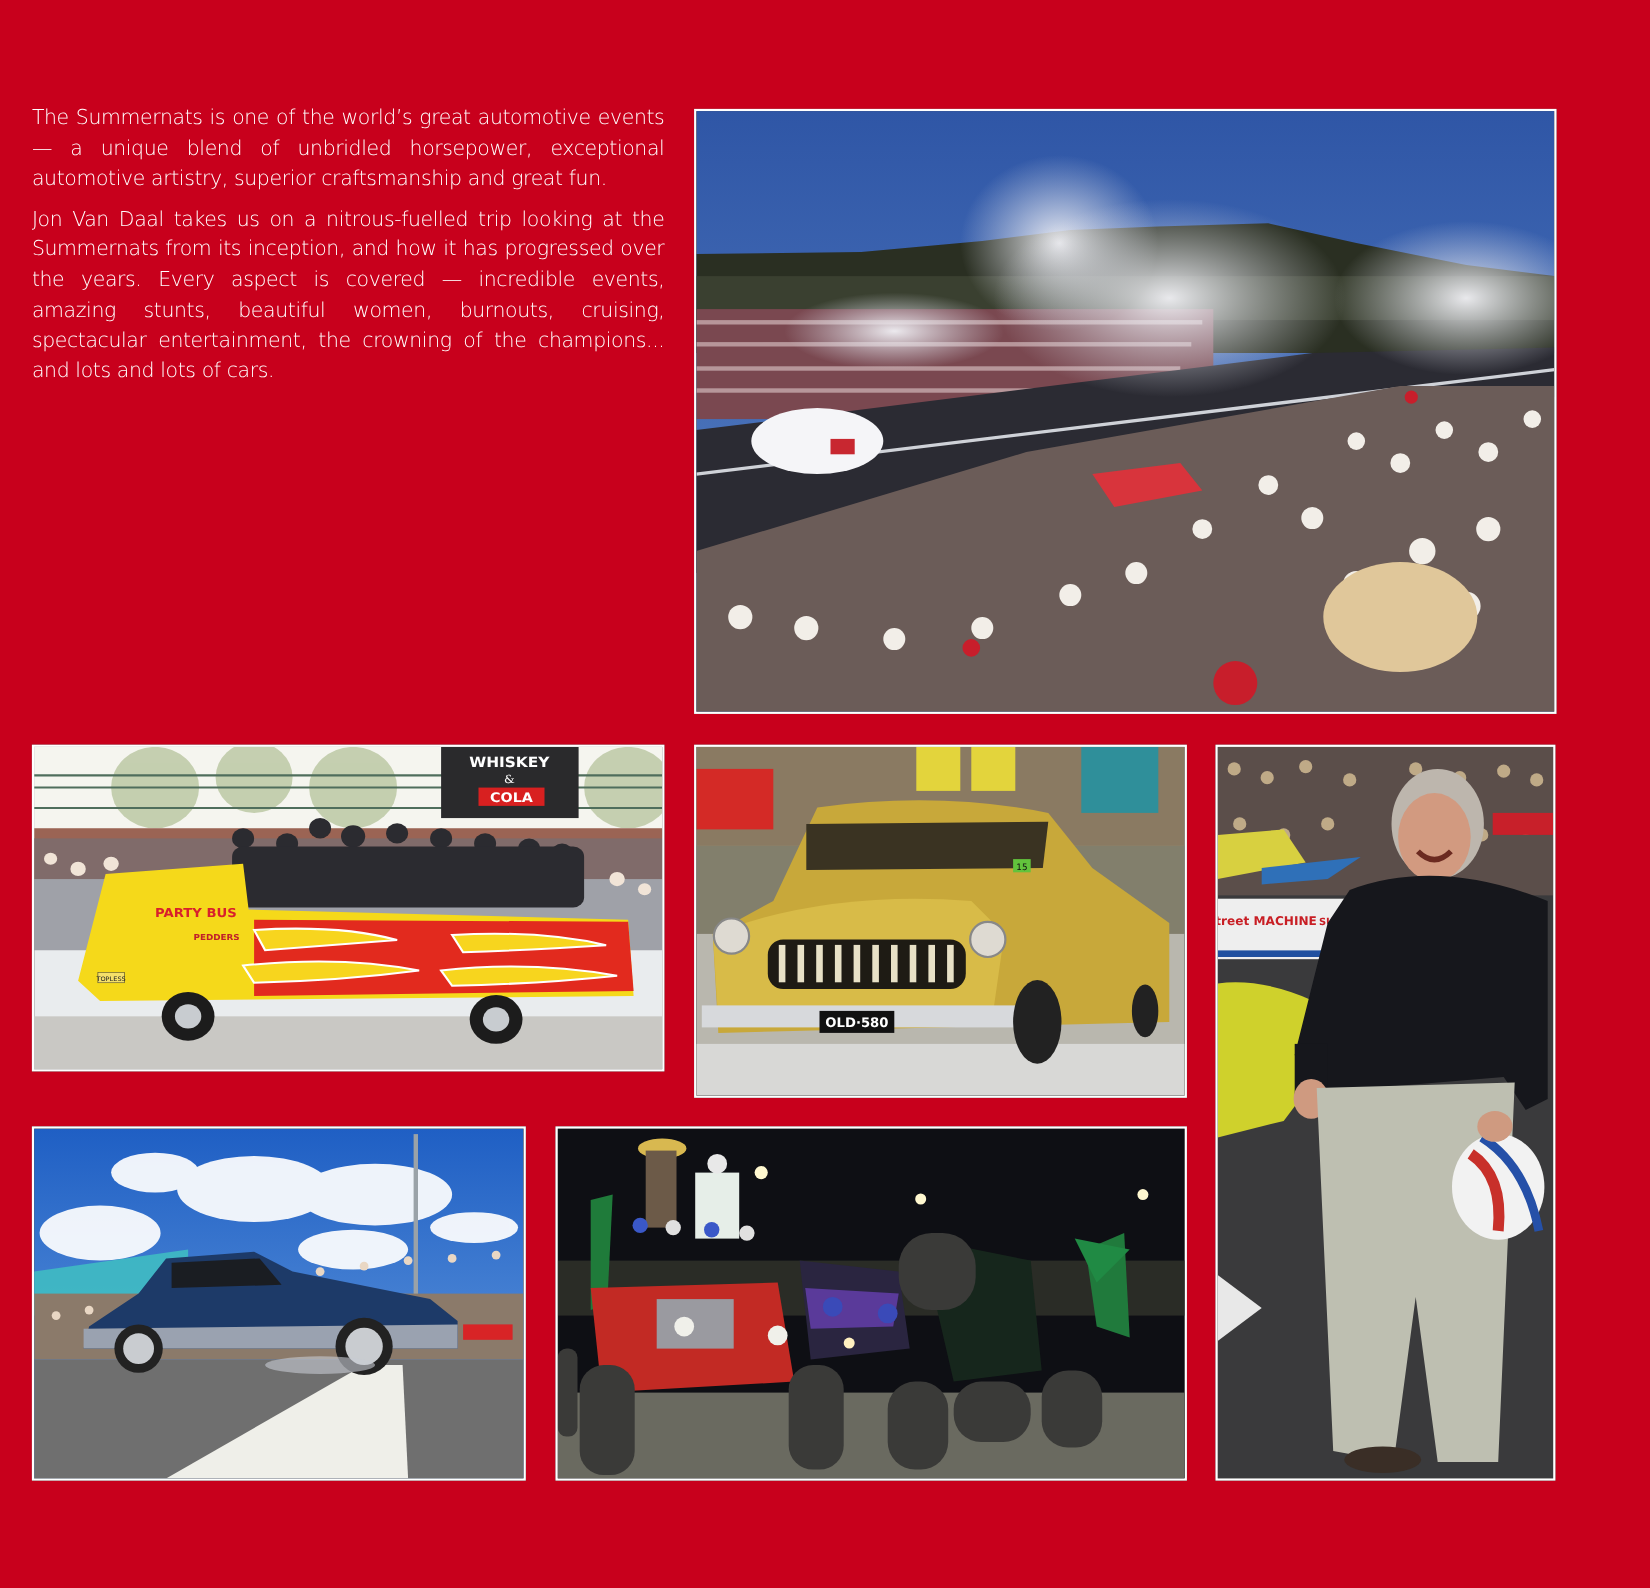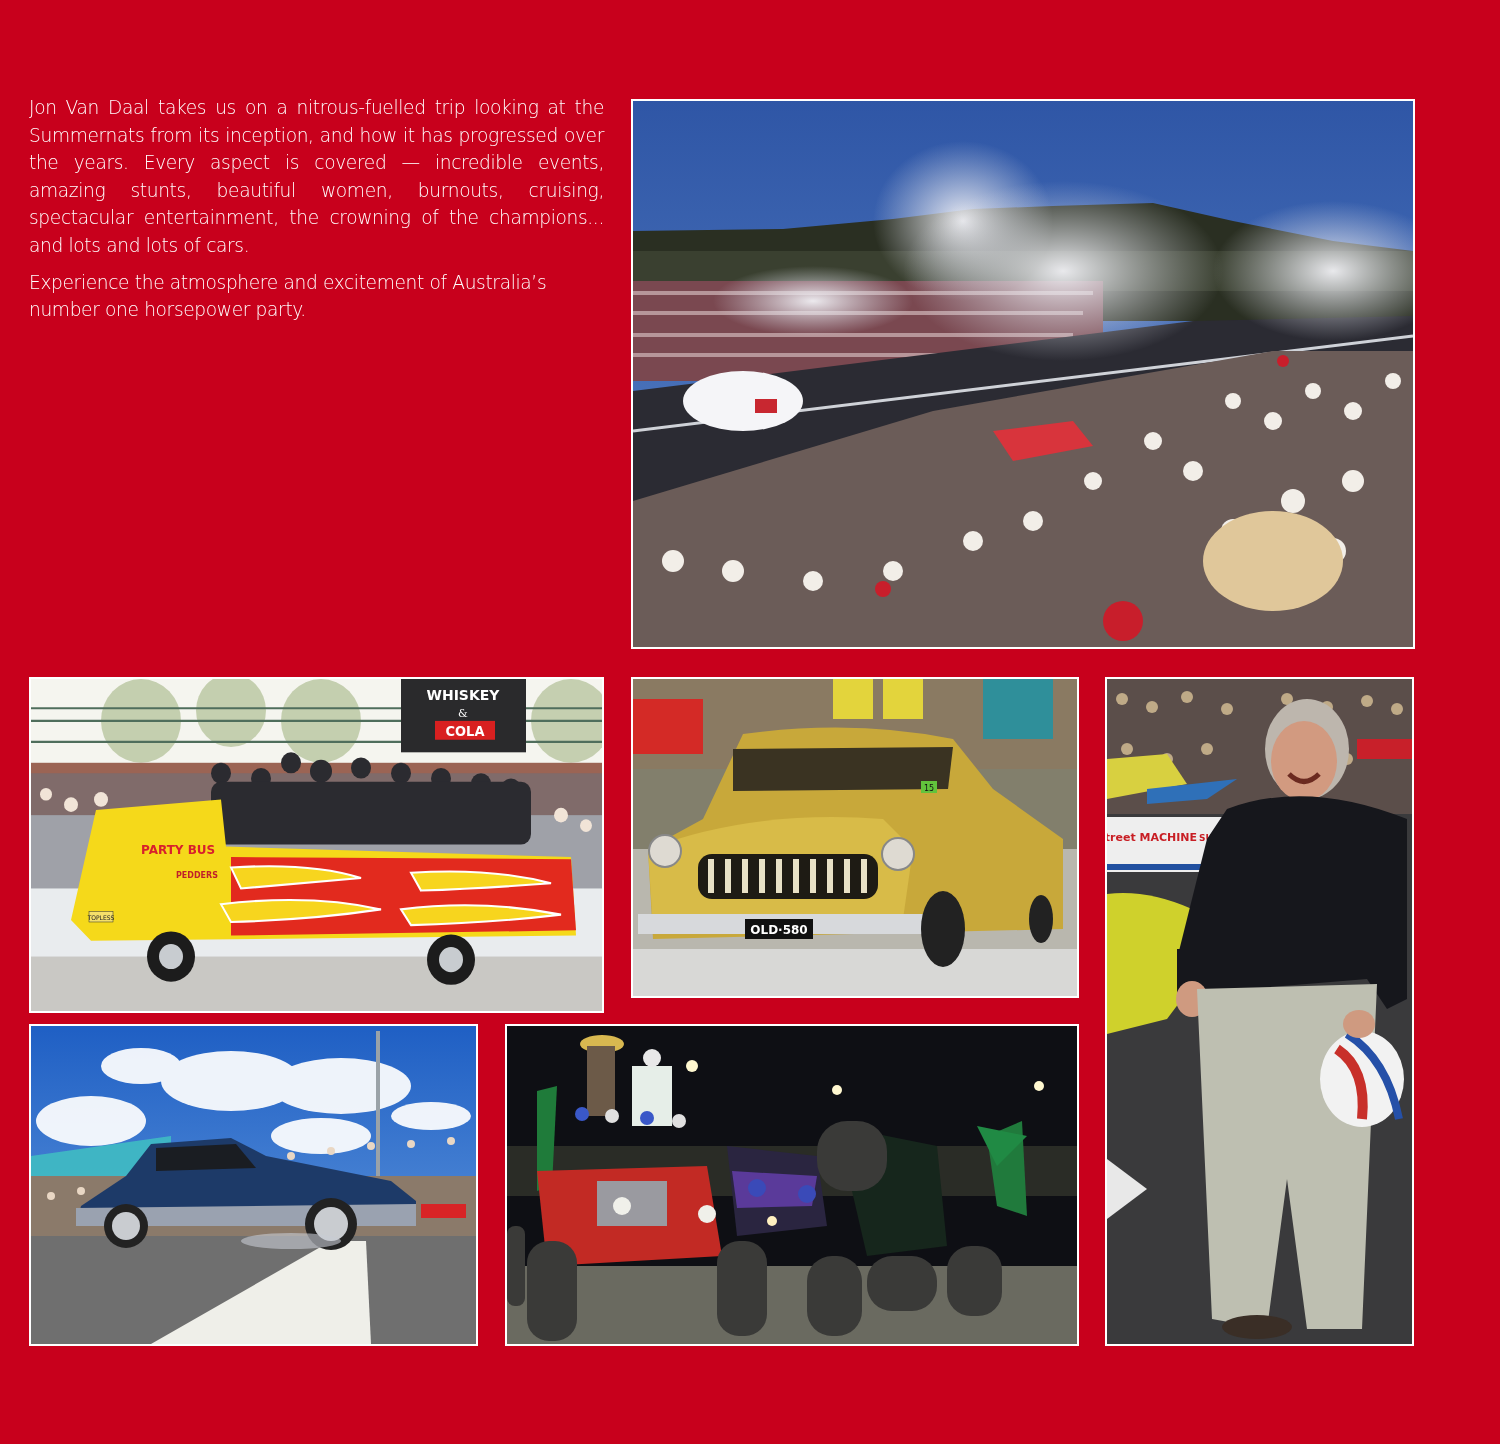--- a/index.html
+++ b/index.html
@@ -27,33 +27,33 @@
   .intro p.last-left { text-align: left; }
   .photo {
     position: absolute;
     box-sizing: border-box;
     border: 2px solid #ffffff;
     overflow: hidden;
     background: #444;
   }
   .photo svg { display: block; width: 100%; height: 100%; }
   #photo-burnout   { left: 631px; top: 99px;  width: 784px; height: 550px; }
-  #photo-partybus  { left: 29px;  top: 677px; width: 575px; height: 336px; }
+  #photo-partybus  { left: 29px;  top: 677px; width: 575px; height: 297px; }
   #photo-goldcar   { left: 631px; top: 677px; width: 448px; height: 321px; }
   #photo-promoter  { left: 1105px;top: 677px; width: 309px; height: 669px; }
   #photo-commodore { left: 29px;  top: 1024px;width: 449px; height: 322px; }
   #photo-4x4       { left: 505px; top: 1024px;width: 574px; height: 322px; }
   .caption-text { font-family: "DejaVu Sans", sans-serif; font-weight: bold; }
 </style>
 </head>
 <body>
 
 <div class="intro">
+  <p>The Summernats is one of the world’s great automotive events — a unique blend of unbridled horsepower, exceptional automotive artistry, superior craftsmanship and great fun.</p>
   <p>Jon Van Daal takes us on a nitrous-fuelled trip looking at the Summernats from its inception, and how it has progressed over the years. Every aspect is covered — incredible events, amazing stunts, beautiful women, burnouts, cruising, spectacular entertainment, the crowning of the champions... and lots and lots of cars.</p>
-  <p class="last-left">Experience the atmosphere and excitement of Australia’s number one horsepower party.</p>
 </div>
 
 <div class="photo" id="photo-burnout" title="Red car doing a burnout in front of a packed grandstand crowd with a hill behind">
   <svg viewBox="0 0 780 546" preserveAspectRatio="none">
     <defs>
       <linearGradient id="sky1" x1="0" y1="0" x2="0" y2="1">
         <stop offset="0" stop-color="#2f56a6"></stop>
           <stop offset="1" stop-color="#5c86c8"></stop>
       </linearGradient>
       <radialGradient id="smoke" cx="0.5" cy="0.5" r="0.5">

